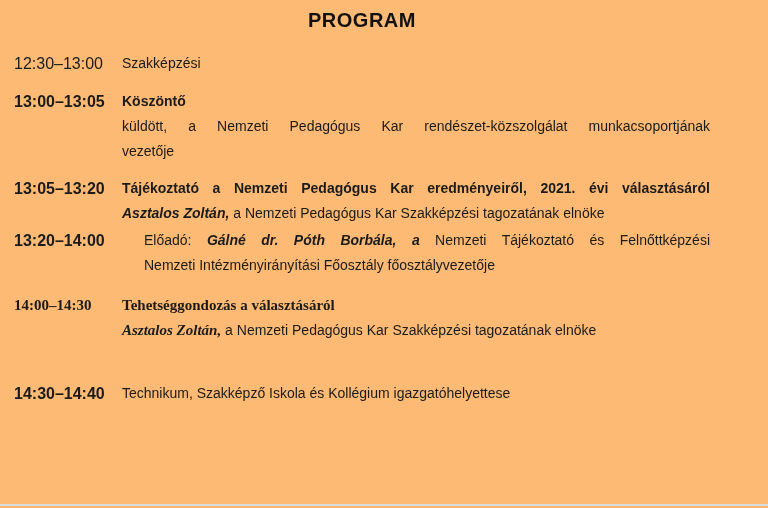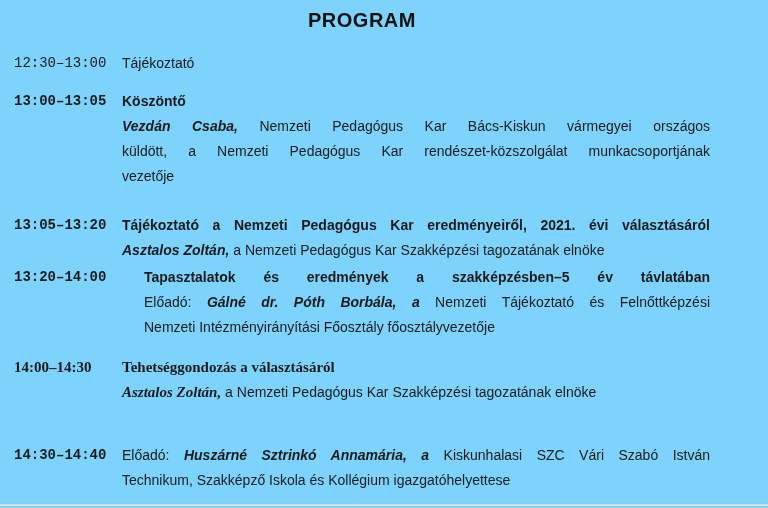--- a/index.html
+++ b/index.html
@@ -3,49 +3,48 @@
 <meta charset="utf-8">
 <style>
   * { margin: 0; padding: 0; box-sizing: border-box; }
   html, body { width: 768px; height: 508px; background: #ffffff; overflow: hidden; }
   body { font-family: "Liberation Sans", sans-serif; color: #1b1b1b; }
 
   .page {
     position: relative;
     width: 768px; height: 508px;
     padding: 7px 58px 0 14px;   
-    background: #7dd3fc;
+    background: #fdba74;
   }
 
   .doc-title {
     text-align: center;
     font-size: 20px;
     font-weight: bold;
     line-height: 26px;
     letter-spacing: 0.5px;
     margin-bottom: 18px;
     color: #111;
   }
 
   .schedule { width: 696px; }
 
   .row { display: flex; align-items: flex-start; }
   
   .row:nth-child(1) { margin-bottom: 13px; }
-  .row:nth-child(2) { margin-bottom: 24px; }
+  .row:nth-child(2) { margin-bottom: 12px; }
   .row:nth-child(3) { margin-bottom: 2px; }
   .row:nth-child(4) { margin-bottom: 15px; gap: 22px; }
   .row:nth-child(5) { margin-bottom: 38px; }
 
   .time {
     flex: 0 0 108px;
-    font-size: 14px;
+    font-size: 16px;
     line-height: 25px;
     white-space: nowrap;
-    font-family: Liberation Mono, monospace;
   }
   .time.bold { font-weight: bold; }
   .time.serif { font-family: "Liberation Serif", serif; font-size: 15px; }
 
   .details { flex: 1 1 auto; min-width: 0; }
 
   .line {
     font-size: 14px;
     line-height: 25px;
     text-align: left;
@@ -71,57 +70,54 @@
 </head>
 <body>
 
 <div class="page">
   <div class="doc-title">PROGRAM</div>
 
   <div class="schedule">
       <div class="row">
         <div class="time">12:30–13:00</div>
         <div class="details">
-          <div class="line"><span class="">Tájékoztató</span></div>
+          <div class="line"><span class="">Szakképzési</span></div>
         </div>
       </div>
       <div class="row">
         <div class="time bold">13:00–13:05</div>
         <div class="details">
           <div class="line"><span class="seg-b ">Köszöntő</span></div>
-          <div class="line justify"><span class="seg-b seg-i ">Vezdán Csaba,</span><span class=""> Nemzeti Pedagógus Kar Bács-Kiskun vármegyei országos</span></div>
           <div class="line justify"><span class="">küldött, a Nemzeti Pedagógus Kar rendészet-közszolgálat munkacsoportjának</span></div>
           <div class="line"><span class="">vezetője</span></div>
         </div>
       </div>
       <div class="row">
         <div class="time bold">13:05–13:20</div>
         <div class="details">
           <div class="line justify"><span class="seg-b ">Tájékoztató a Nemzeti Pedagógus Kar eredményeiről, 2021. évi választásáról</span></div>
           <div class="line"><span class="seg-b seg-i ">Asztalos Zoltán,</span><span class=""> a Nemzeti Pedagógus Kar Szakképzési tagozatának elnöke</span></div>
         </div>
       </div>
       <div class="row">
         <div class="time bold">13:20–14:00</div>
         <div class="details">
-          <div class="line justify"><span class="seg-b ">Tapasztalatok és eredmények a szakképzésben–5 év távlatában</span></div>
           <div class="line justify"><span class="">Előadó: </span><span class="seg-b seg-i ">Gálné dr. Póth Borbála, a</span><span class=""> Nemzeti Tájékoztató és Felnőttképzési</span></div>
           <div class="line"><span class="">Nemzeti Intézményirányítási Főosztály főosztályvezetője</span></div>
         </div>
       </div>
       <div class="row">
         <div class="time bold serif">14:00–14:30</div>
         <div class="details">
           <div class="line"><span class="seg-b seg-serif">Tehetséggondozás a választásáról</span></div>
           <div class="line"><span class="seg-b seg-i seg-serif">Asztalos Zoltán,</span><span class=""> a Nemzeti Pedagógus Kar Szakképzési tagozatának elnöke</span></div>
         </div>
       </div>
       <div class="row">
         <div class="time bold">14:30–14:40</div>
         <div class="details">
-          <div class="line justify"><span class="">Előadó: </span><span class="seg-b seg-i ">Huszárné Sztrinkó Annamária, a</span><span class=""> Kiskunhalasi SZC Vári Szabó István</span></div>
           <div class="line"><span class="">Technikum, Szakképző Iskola és Kollégium igazgatóhelyettese</span></div>
         </div>
       </div>
     </div>
 
   <div class="bottom-rule"></div>
 </div>
 
 </body></html>

